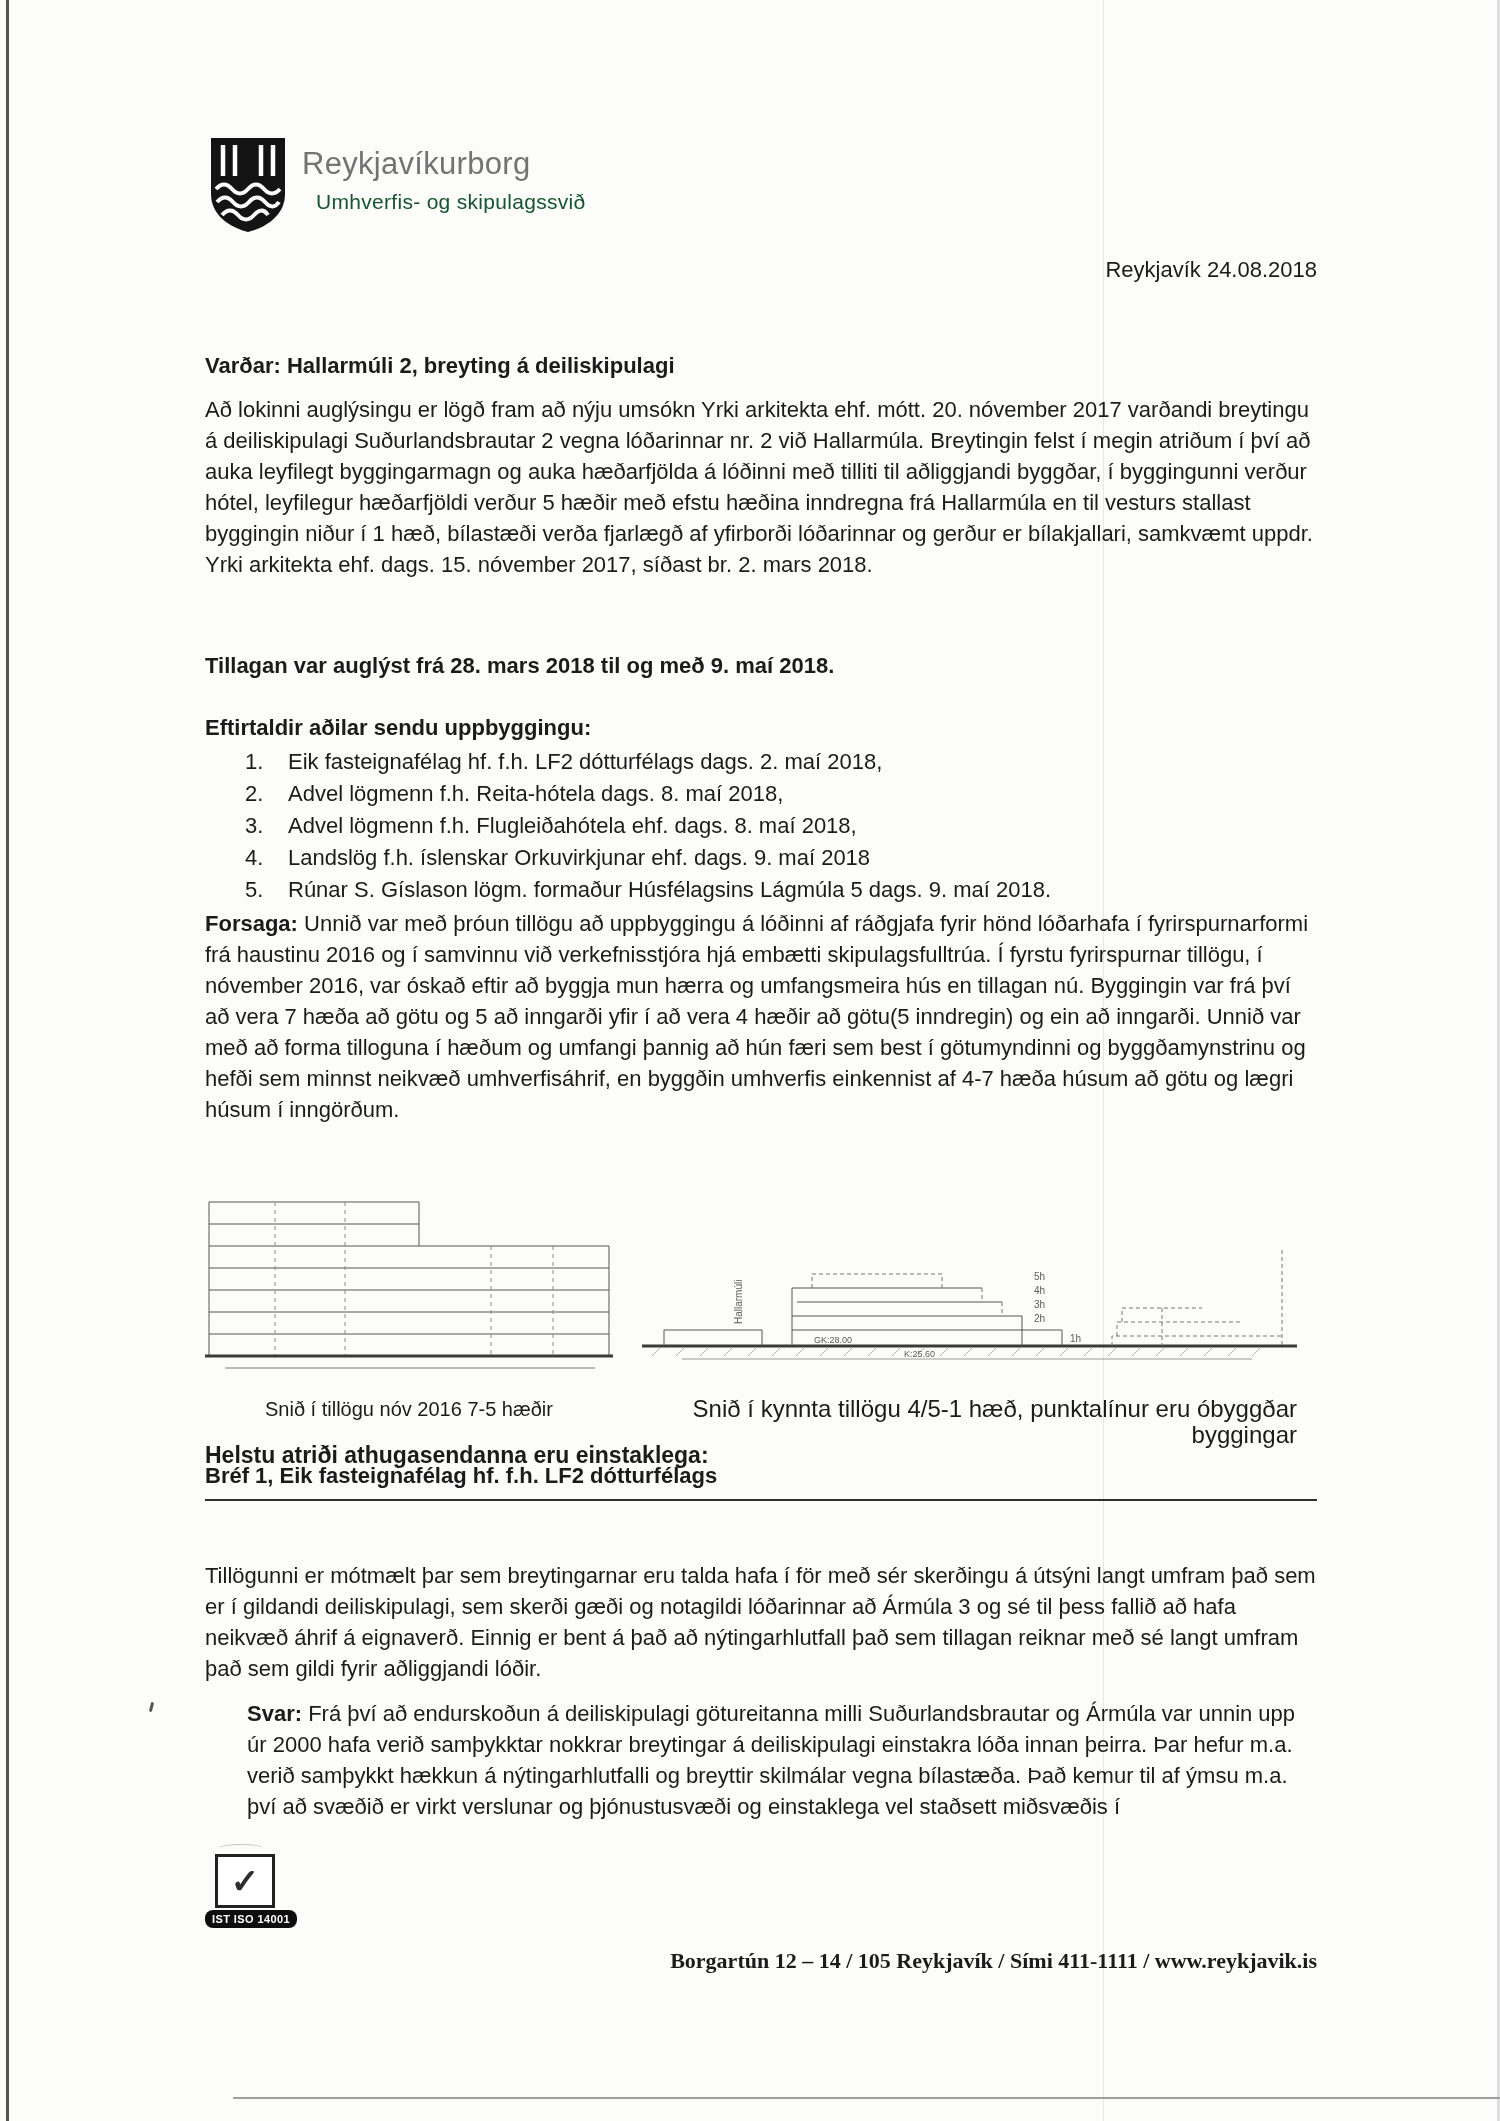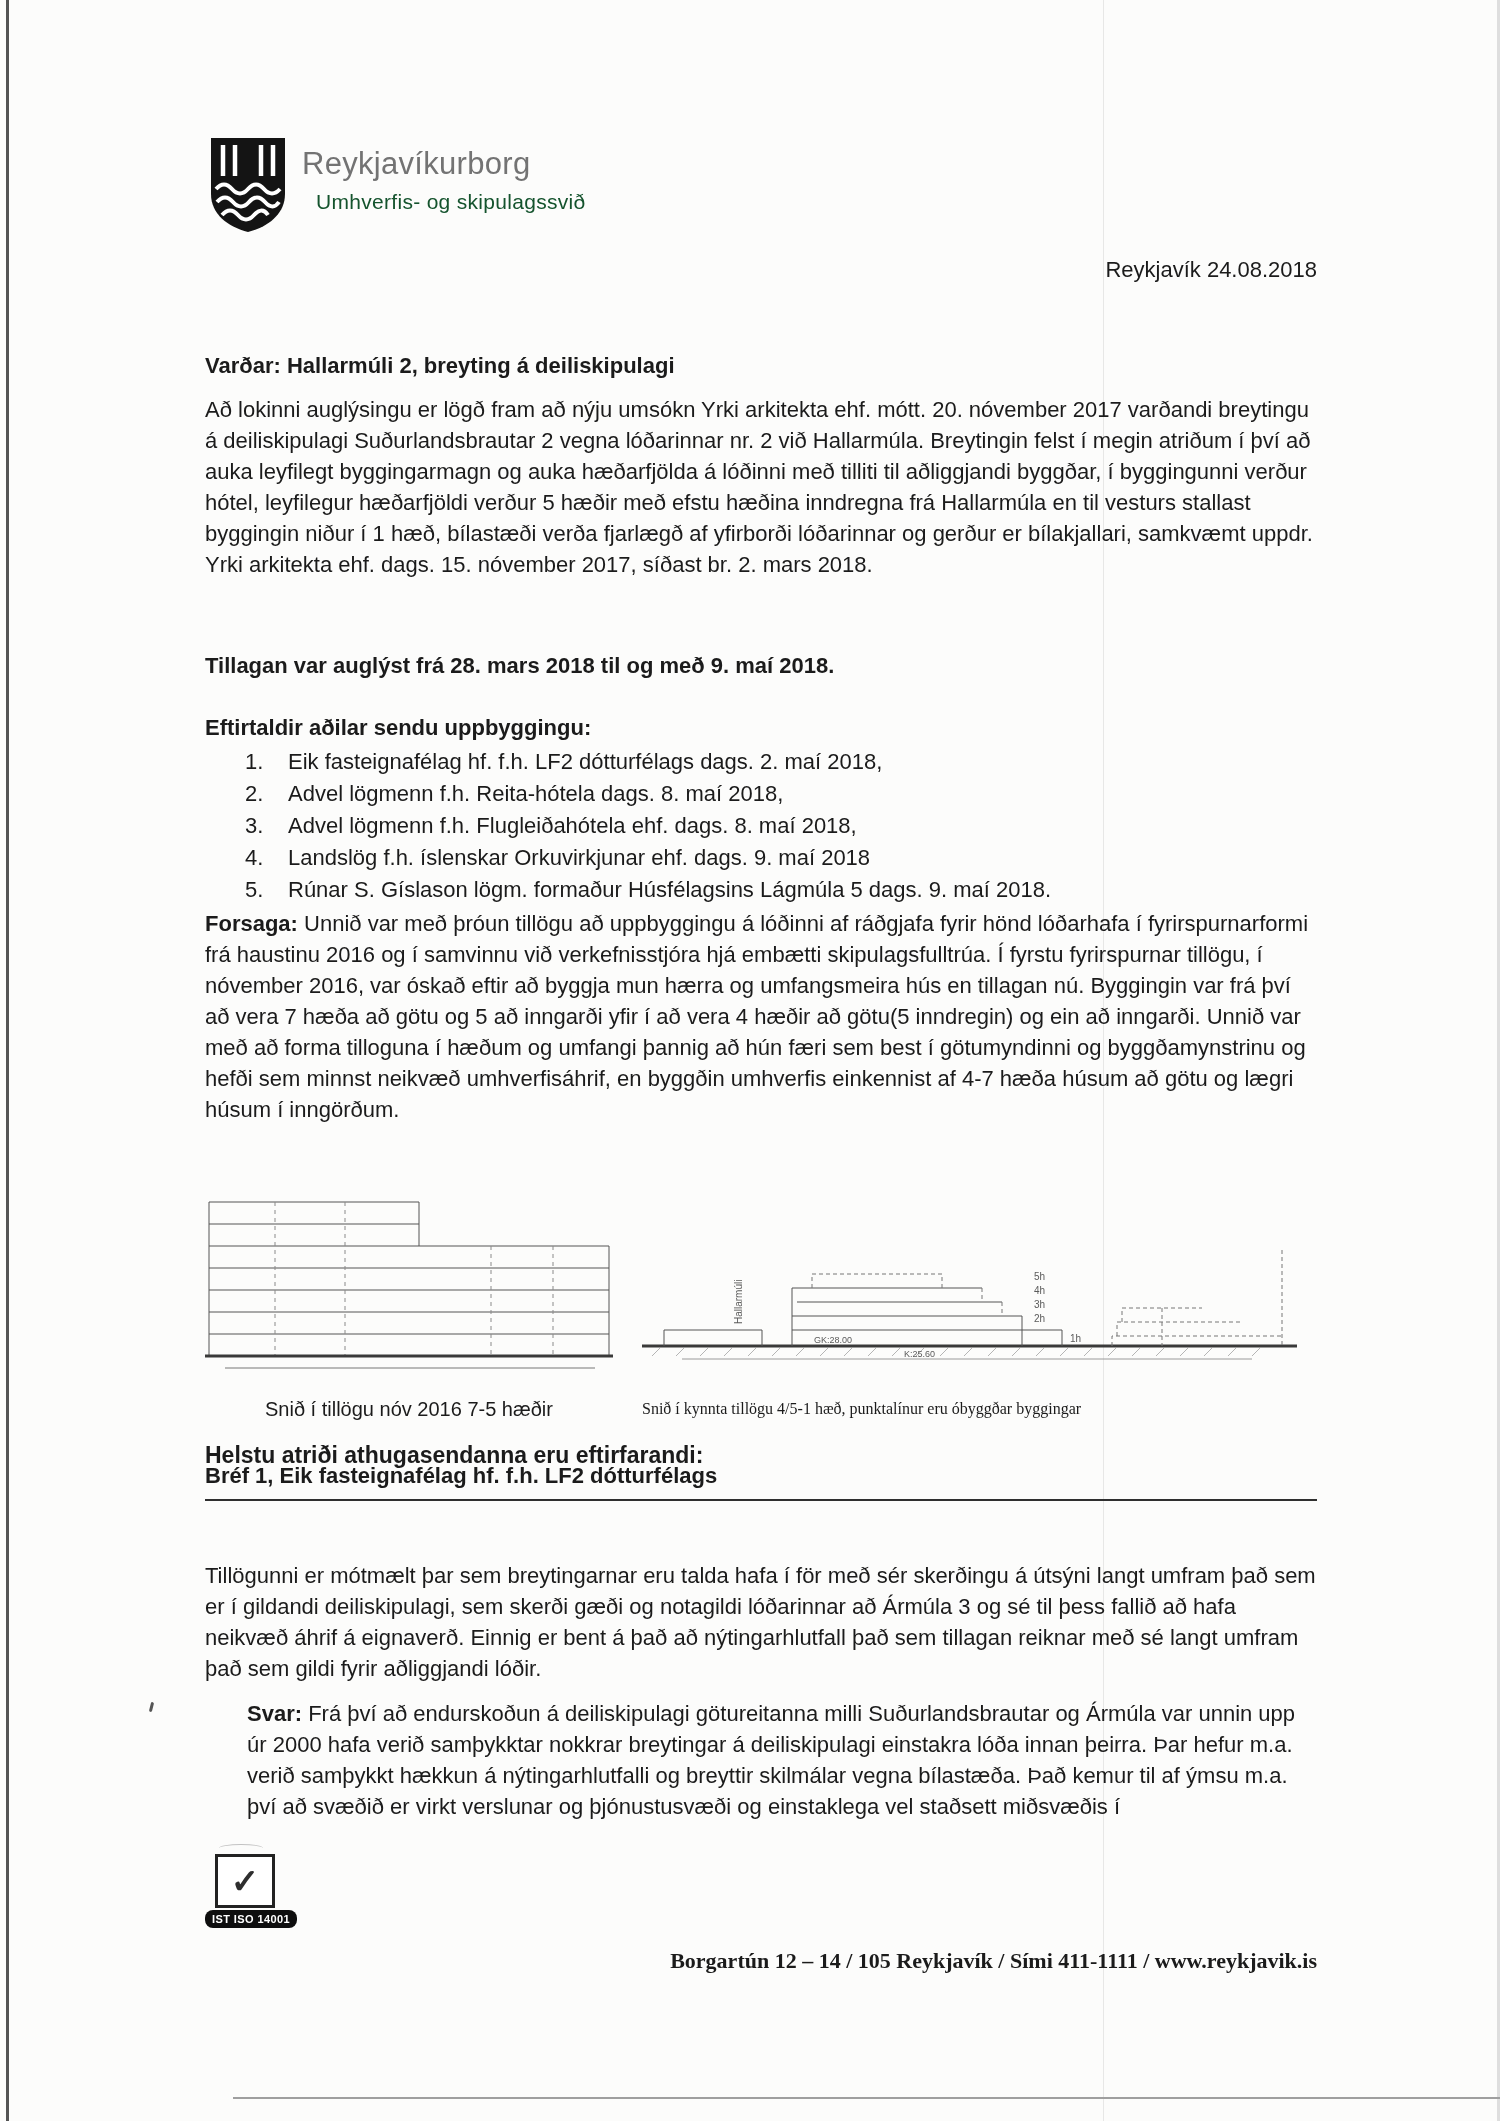--- a/index.html
+++ b/index.html
@@ -31,21 +31,21 @@
   .intro{top:394px;}
   .advertised{top:650px;}
   .comments-heading{top:712px;}
   .comments-list{left:245px;top:746px;width:1072px;font-size:22px;line-height:32px;}
   .comments-list .li{display:flex;}
   .comments-list .num{width:43px;flex:0 0 43px;}
   .forsaga{top:908px;}
   .fig-left{left:205px;top:1192px;width:408px;height:192px;}
   .fig-right{left:642px;top:1238px;width:655px;height:146px;}
   .caption-left{left:205px;top:1396px;width:408px;text-align:center;font-size:20px;line-height:26px;}
-  .caption-right{left:642px;top:1396px;width:655px;text-align:left;font-size:16px;line-height:26px;font-family:Liberation Serif, serif;}
+  .caption-right{left:642px;top:1396px;width:655px;text-align:right;font-size:24px;line-height:26px;}
   .helstu{top:1440px;font-size:23px;}
   .letter1-heading{top:1460px;border-bottom:2px solid #2f2f2f;padding-bottom:8px;}
   .letter1-text{top:1560px;}
   .answer{left:247px;top:1698px;width:1068px;font-size:22px;line-height:31px;}
   
   .iso{left:205px;top:1844px;width:92px;}
   .iso .squiggle{width:44px;height:7px;margin:0 0 2px 14px;border-top:1px solid #c2c2c2;border-radius:50%;}
   .iso .box{width:54px;height:48px;margin-left:10px;border:3px solid #222;background:#fff;
     display:flex;align-items:center;justify-content:center;}
   .iso .check{font-size:34px;font-weight:bold;color:#2e2e2e;line-height:1;}
@@ -219,21 +219,21 @@
     <text x="392" y="70" font-size="10">3h</text>
     <text x="392" y="84" font-size="10">2h</text>
     <text x="428" y="104" font-size="10">1h</text>
     <text x="172" y="105" font-size="9">GK:28.00</text>
     <text x="262" y="119" font-size="9">K:25.60</text>
   </svg>
 
   <div class="abs caption-left">Snið í tillögu nóv 2016 7-5 hæðir</div>
   <div class="abs caption-right">Snið í kynnta tillögu 4/5-1 hæð, punktalínur eru óbyggðar byggingar</div>
 
-  <div class="abs content bold helstu">Helstu atriði athugasendanna eru eftirfarandi:</div>
+  <div class="abs content bold helstu">Helstu atriði athugasendanna eru einstaklega:</div>
 
   <div class="abs content bold letter1-heading">Bréf 1, Eik fasteignafélag hf. f.h. LF2 dótturfélags</div>
 
   <div class="abs content letter1-text">Tillögunni er mótmælt þar sem breytingarnar eru talda hafa í för með sér skerðingu á útsýni langt umfram það sem er í gildandi deiliskipulagi, sem skerði gæði og notagildi lóðarinnar að Ármúla 3 og sé til þess fallið að hafa neikvæð áhrif á eignaverð. Einnig er bent á það að nýtingarhlutfall það sem tillagan reiknar með sé langt umfram það sem gildi fyrir aðliggjandi lóðir.</div>
 
   <div class="abs answer"><span class="bold">Svar:</span><span> Frá því að endurskoðun á deiliskipulagi götureitanna milli Suðurlandsbrautar og Ármúla var unnin upp úr 2000 hafa verið samþykktar nokkrar breytingar á deiliskipulagi einstakra lóða innan þeirra. Þar hefur m.a. verið samþykkt hækkun á nýtingarhlutfalli og breyttir skilmálar vegna bílastæða. Það kemur til af ýmsu m.a. því að svæðið er virkt verslunar og þjónustusvæði og einstaklega vel staðsett miðsvæðis í</span></div>
 
   <div class="abs iso">
     <div class="squiggle"></div>
     <div class="box">

